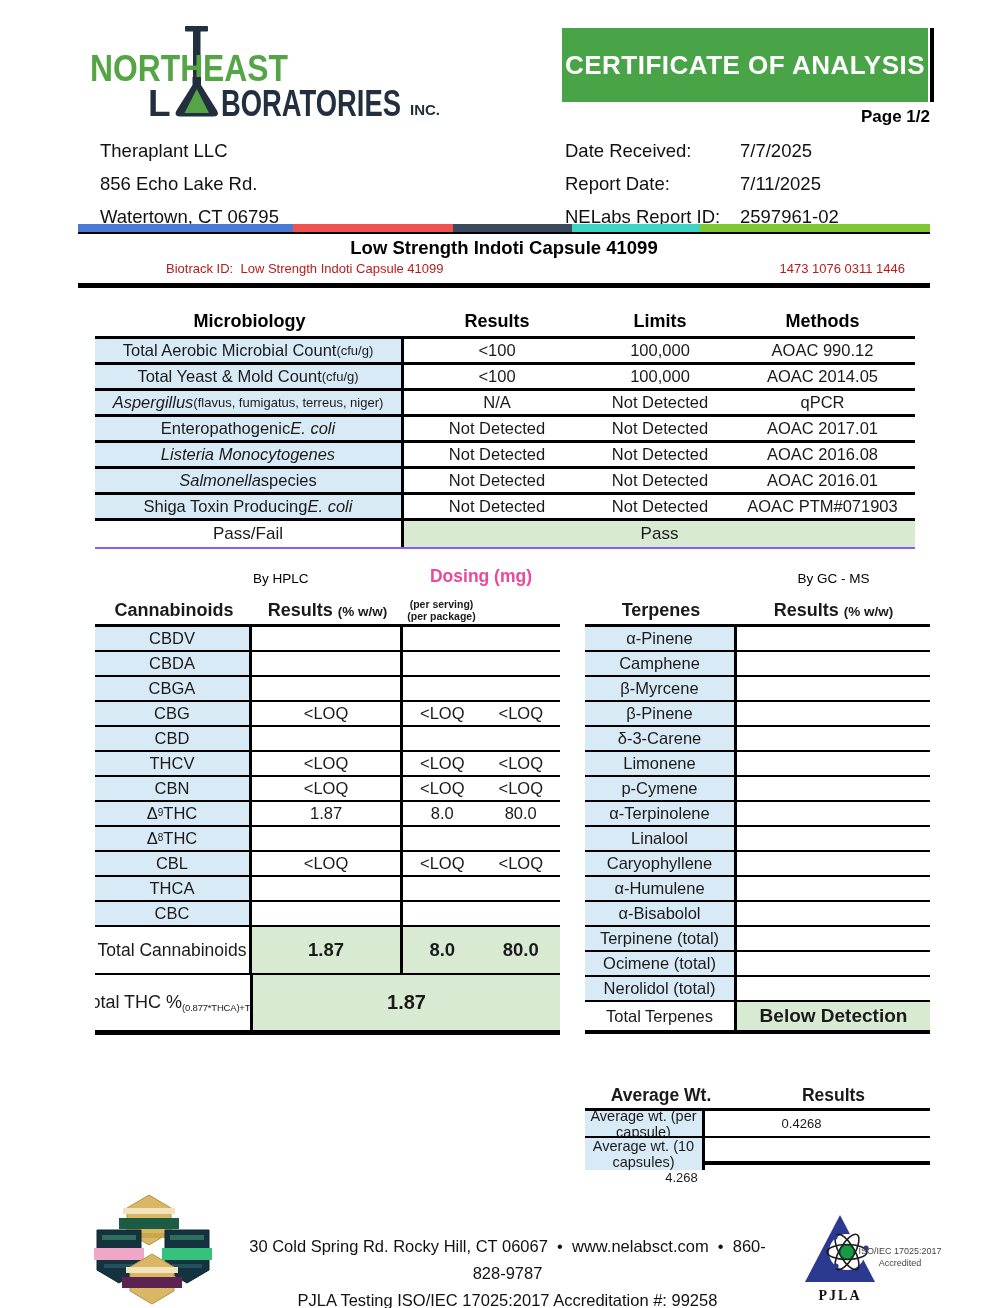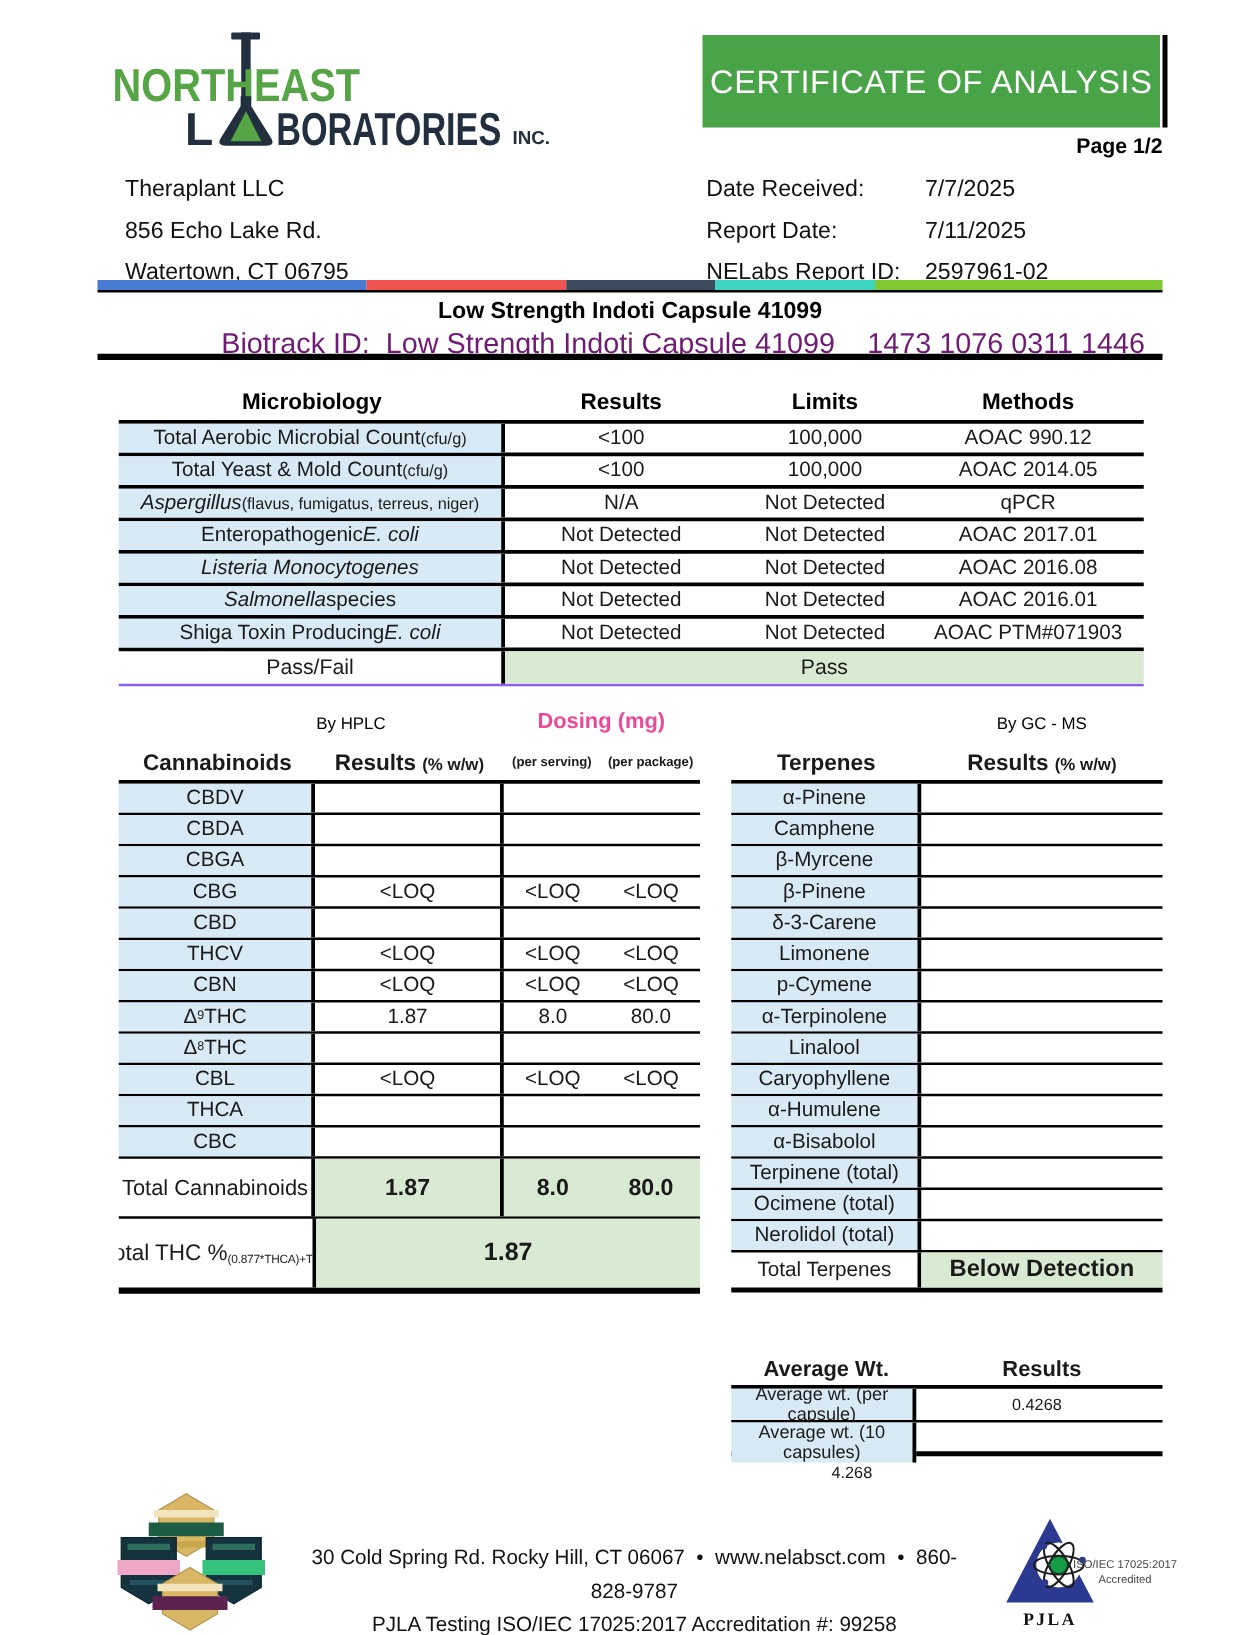--- a/index.html
+++ b/index.html
@@ -5,34 +5,34 @@
   html,body{margin:0;padding:0;background:#fff;}
   body{width:1008px;height:1308px;position:relative;font-family:"Liberation Sans",sans-serif;color:#1a1a1a;overflow:hidden;}
   .abs{position:absolute;}
 
   
   .logo-svg{position:absolute;left:88px;top:25px;}
   .lg1{font-family:"Liberation Sans",sans-serif;font-weight:bold;font-size:37px;fill:var(--logo-green);}
   .lg2{font-family:"Liberation Sans",sans-serif;font-weight:bold;font-size:37px;fill:var(--logo-navy);}
   .lg3{font-family:"Liberation Sans",sans-serif;font-weight:bold;font-size:15px;fill:var(--logo-navy);}
   .banner{left:562px;top:28px;width:366px;height:74px;background:var(--accent-green);display:flex;align-items:center;justify-content:center;}
-  .banner span{color:#fff;font-weight:normal;font-size:26px;letter-spacing:.5px;}
+  .banner span{color:#fff;font-weight:bold;font-size:26px;letter-spacing:.5px;}
   .banner-rule{left:930px;top:28px;width:4px;height:74px;background:#000;}
   .page-label{left:700px;top:107px;width:230px;text-align:right;font-weight:bold;font-size:17px;color:#000;}
   .client{left:100px;top:134px;font-size:18.5px;line-height:33px;color:#111;}
   .meta{left:565px;top:134px;font-size:18.5px;line-height:33px;color:#111;}
   .meta-row{display:flex;}
   .meta-label{width:175px;}
   .meta-value{}
 
   
   .color-bar{left:78px;top:224px;width:852px;height:8px;display:flex;border-bottom:2.5px solid #000;}
   .color-bar span{height:100%;}
   .sample-title{left:78px;top:237px;width:852px;text-align:center;font-weight:bold;font-size:18.5px;color:#000;}
-  .biotrack{left:90px;top:261px;width:852px;height:22px;font-size:23px;color:#701a75;}
+  .biotrack{left:79px;top:261px;width:852px;height:22px;font-size:13px;color:#b91c1c;}
   .biotrack .bt-left{position:absolute;left:87px;}
   .biotrack .bt-right{position:absolute;right:26px;}
   .thick-rule{left:78px;top:283px;width:852px;height:4.5px;background:#000;}
 
   
   .blue{background:var(--cell-blue);}
   .greenbg{background:var(--cell-green);}
   .it{font-style:italic;}
   .sm{font-size:13px;}
   .cellflex{display:flex;align-items:center;justify-content:center;text-align:center;box-sizing:border-box;}
@@ -50,21 +50,21 @@
   .pass-row .pc2{width:511px;}
 
   
   .pre-hplc{left:253px;top:571px;width:149px;font-size:13.5px;color:#000;}
   .pre-dosing{left:402px;top:566px;width:158px;text-align:center;font-weight:bold;font-size:17.5px;color:#ec4899;}
   .pre-gcms{left:737px;top:571px;width:193px;text-align:center;font-size:13.5px;color:#000;}
   .cann{left:95px;top:596px;width:465px;}
   .chead{display:flex;height:28px;border-bottom:3px solid #000;align-items:center;}
   .ch1{width:158px;text-align:center;font-weight:bold;font-size:18px;}
   .ch2{width:149px;text-align:center;font-weight:bold;font-size:18px;}
-  .ch3{width:158px;display:flex;}
+  .ch3{width:158px;display:flex;flex-direction:column;}
   .ch3 span{width:50%;text-align:center;font-size:10.5px;font-weight:bold;}
   .unit{font-size:13.5px;font-weight:bold;}
   .crow{display:flex;height:25px;border-bottom:2.5px solid #000;box-sizing:border-box;font-size:16.5px;}
   .cc{height:100%;}
   .cc.k1{width:158px;border-right:3px solid #000;}
   .cc.k2{width:149px;}
   .cc.k3{width:158px;border-left:3px solid #000;display:flex;}
   .cc.k3 .half{width:50%;display:flex;align-items:center;justify-content:center;}
   .cc sup{font-size:10px;position:relative;top:-1px;}
   .ctotal{display:flex;height:48px;border-bottom:2.5px solid #000;box-sizing:border-box;}
@@ -88,21 +88,21 @@
   .ttotal .t1{font-size:16.5px;}
   .ttotal .t2{font-weight:bold;font-size:19px;}
 
   
   .avg{left:585px;top:1083px;width:345px;}
   .ahead{display:flex;height:25px;border-bottom:3px solid #000;align-items:center;}
   .ah1{width:152px;text-align:center;font-weight:bold;font-size:17.5px;}
   .ah2{width:193px;text-align:center;font-weight:bold;font-size:17.5px;}
   .arow{display:flex;height:27px;border-bottom:2.5px solid #000;box-sizing:border-box;}
   .arow:last-child{border-bottom:4px solid #000;flex-direction:column;}
-  .ac1{width:148px;font-size:14.5px;border-right:3px solid #000;}
+  .ac1{width:120px;font-size:14.5px;border-right:3px solid #000;}
   .ac2{width:193px;font-size:13px;}
 
   
   .badges-svg{position:absolute;left:92px;top:1192px;}
   .footer-center{left:240px;top:1233px;width:535px;text-align:center;font-size:16.5px;line-height:27px;color:#111;}
   .pjla-svg{position:absolute;left:795px;top:1210px;}
   .pjla-txt{font-family:"Liberation Serif",serif;font-weight:bold;font-size:14px;letter-spacing:2px;fill:#111;}
   .pjla-cert{font-family:"Liberation Sans",sans-serif;font-size:9px;fill:#444;}
 </style>
 </head>

